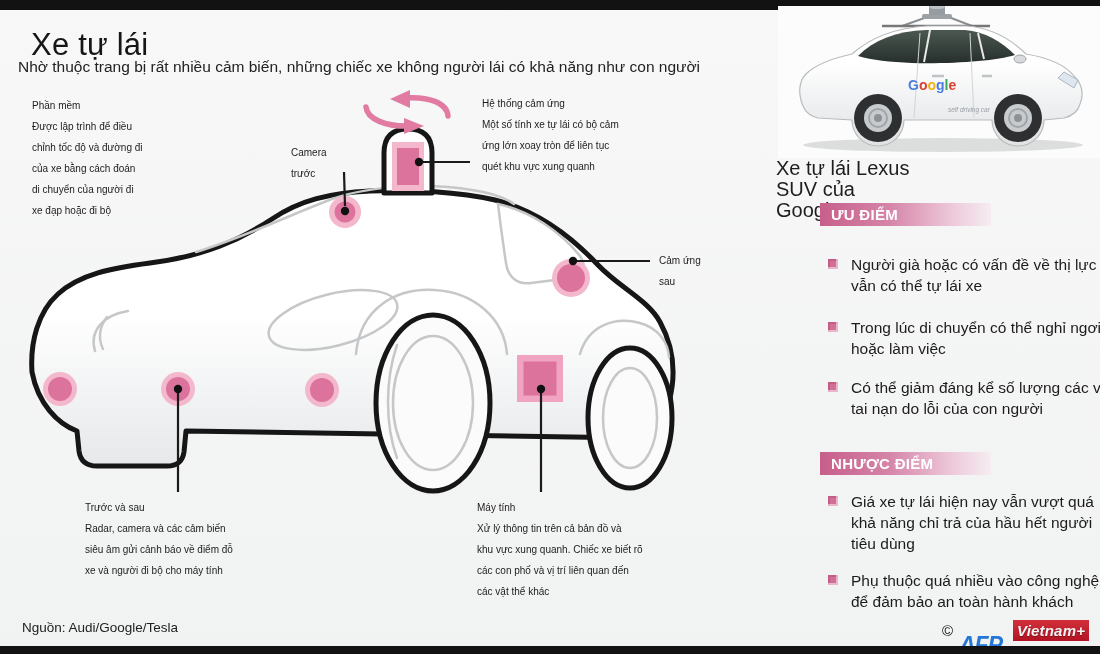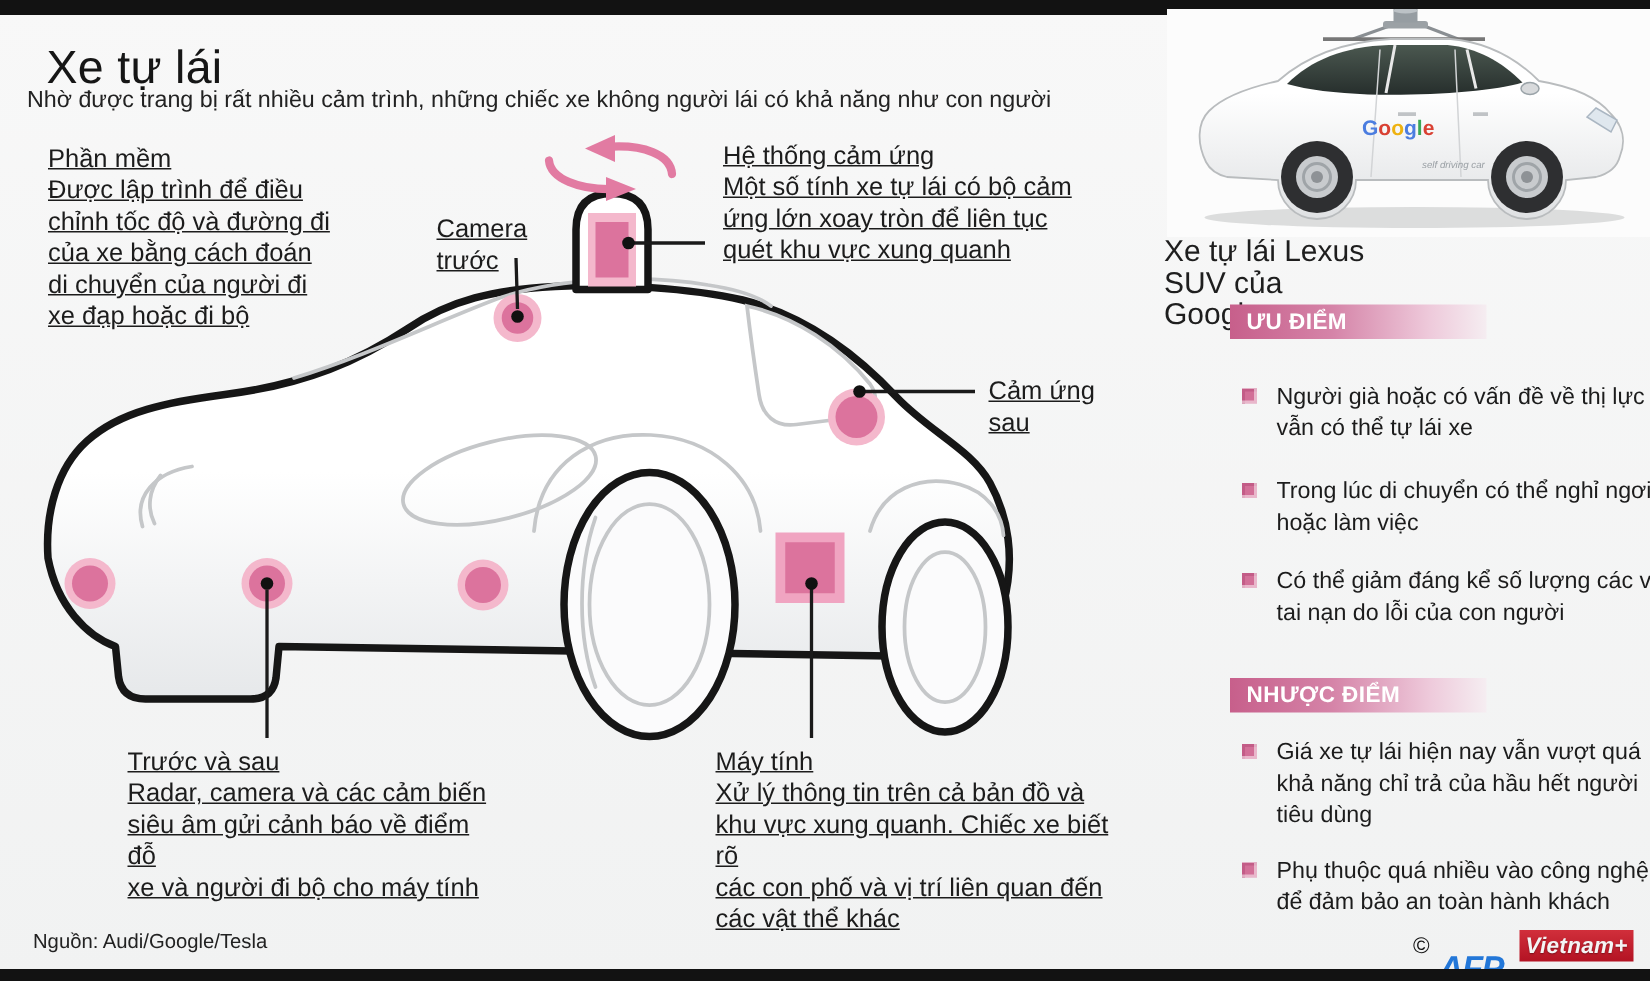--- a/index.html
+++ b/index.html
@@ -11,21 +11,21 @@
   }
   .abs{position:absolute;}
   .pre{white-space:pre-line;}
   .bar{position:absolute;left:0;width:1100px;background:#121212;}
   .bar.top{top:0;height:10px;}
   .bar.bottom{top:646px;height:8px;}
 
   .title{left:18px;top:14px;font-size:31px;letter-spacing:.2px;color:#161616;}
   .subtitle{left:18px;top:58px;font-size:15.5px;color:#222;}
 
-  .lbl{font-size:17px;line-height:21px;color:#1c1c1c;text-decoration:underline;}
+  .lbl{font-size:10px;line-height:21px;color:#1c1c1c;}
   .lbl-software{left:32px;top:95px;width:210px;}
   .lbl-camera{left:291px;top:142px;width:80px;}
   .lbl-system{left:482px;top:93px;width:250px;}
   .lbl-rear{left:659px;top:250px;width:90px;}
   .lbl-frontrear{left:85px;top:497px;width:250px;}
   .lbl-computer{left:477px;top:497px;width:270px;}
 
   .diagram-svg{position:absolute;left:0;top:0;}
   .photo-svg{position:absolute;left:778px;top:6px;}
   .photo-caption{left:776px;top:158px;width:136px;font-size:20px;line-height:21px;}
@@ -53,21 +53,21 @@
   .vplus{left:1013px;top:620px;height:21px;background:linear-gradient(180deg,#d12f3b,#b31323);
          color:#f4f4f4;font-weight:bold;font-style:italic;font-size:15px;line-height:21px;
          padding:0 4px;letter-spacing:.2px;text-shadow:0 1px 1px rgba(0,0,0,.35);}
 </style>
 </head>
 <body>
 
 <div class="bar top"></div>
 
 <h1 class="abs title" style="margin:13px;font-weight:normal">Xe tự lái</h1>
-<p class="abs subtitle" style="margin:0">Nhờ được trang bị rất nhiều cảm trình, những chiếc xe không người lái có khả năng như con người</p>
+<p class="abs subtitle" style="margin:0">Nhờ thuộc trang bị rất nhiều cảm biến, những chiếc xe không người lái có khả năng như con người</p>
 
 <svg class="diagram-svg" width="1100" height="654" viewBox="0 0 1100 654">
   <defs>
     <linearGradient id="bodyGrad" x1="0" y1="0" x2="0" y2="1">
       <stop offset="45%" stop-color="#ffffff"></stop>
       <stop offset="100%" stop-color="#e6e8ea"></stop>
     </linearGradient>
   </defs>
 
   <path d="M 32,372 C 30,342 38,312 58,294 C 80,274 112,268 150,263

